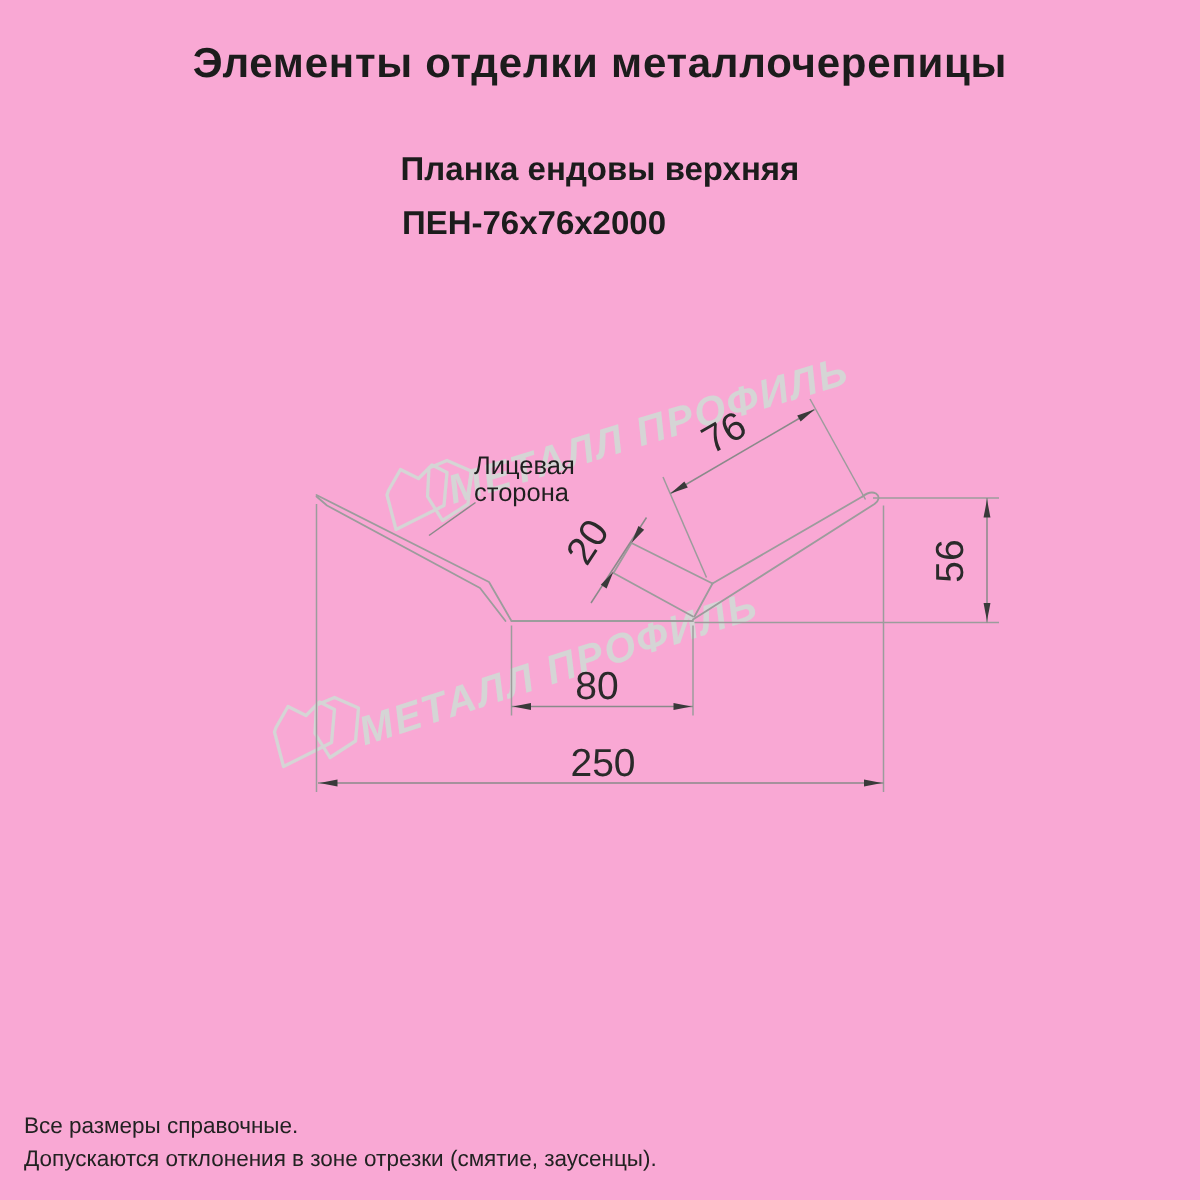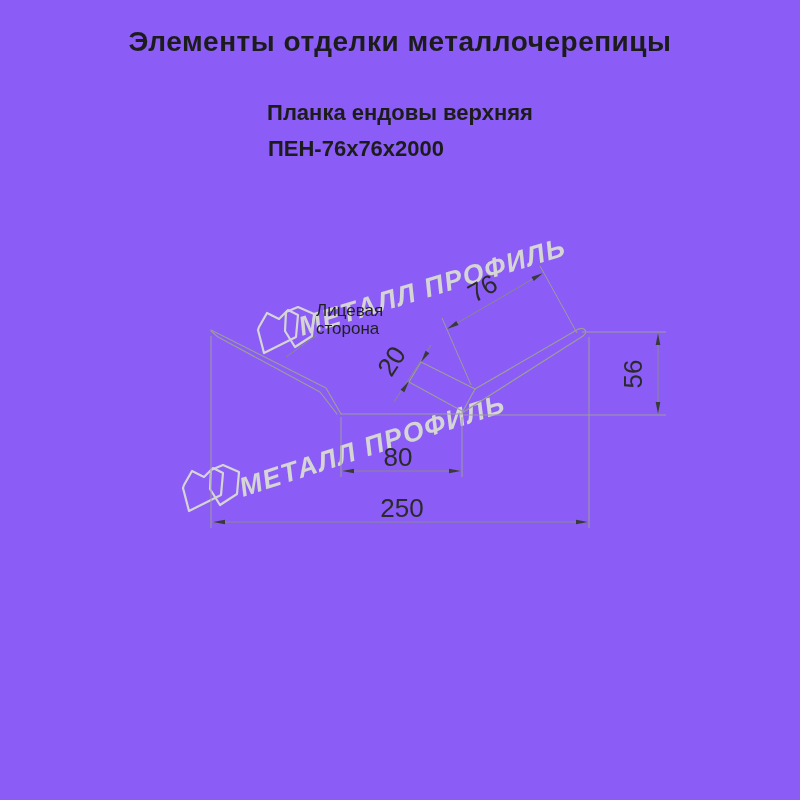--- a/index.html
+++ b/index.html
@@ -1,16 +1,16 @@
 <!DOCTYPE html>
 <html><head>
 <meta charset="utf-8">
 <style>
   html,body{margin:0;padding:0;background:#ffffff;}
-  .page{position:relative;width:800px;height:800px;background:#8b5cf6;overflow:hidden;
+  .page{position:relative;width:800px;height:800px;background:#f9a8d4;overflow:hidden;
         font-family:"Liberation Sans",sans-serif;color:#1c1c1c;}
   .title{position:absolute;left:0;top:26px;width:800px;text-align:center;
          font-size:28px;font-weight:bold;letter-spacing:0.5px;}
   .subtitle{position:absolute;left:0;top:100px;width:800px;text-align:center;
             font-size:22px;font-weight:bold;}
   .code{position:absolute;left:0;top:136px;width:712px;text-align:center;
         font-size:22px;font-weight:bold;}
   .drawing{position:absolute;left:0;top:0;}
   .footer{position:absolute;left:16px;top:740px;font-size:15px;line-height:22px;color:#222;}
   svg text{font-family:"Liberation Sans",sans-serif;}
@@ -94,14 +94,18 @@
       <use href="#arr" transform="translate(588,522) rotate(180)"></use>
     </g>
 
     <text class="dim-label" text-anchor="middle" transform="translate(487,296) rotate(-30)">76</text>
     <text class="dim-label" text-anchor="middle" transform="translate(399,366) rotate(-57)">20</text>
     <text class="dim-label" text-anchor="middle" transform="translate(642,374) rotate(-90)">56</text>
     <text class="dim-label" text-anchor="middle" x="398" y="466">80</text>
     <text class="dim-label" text-anchor="middle" x="402" y="517">250</text>
   </svg>
 
+  <div class="footer">
+    <div>Все размеры справочные.</div>
+    <div>Допускаются отклонения в зоне отрезки (смятие, заусенцы).</div>
+  </div>
 
 </div>
 
 </body></html>

